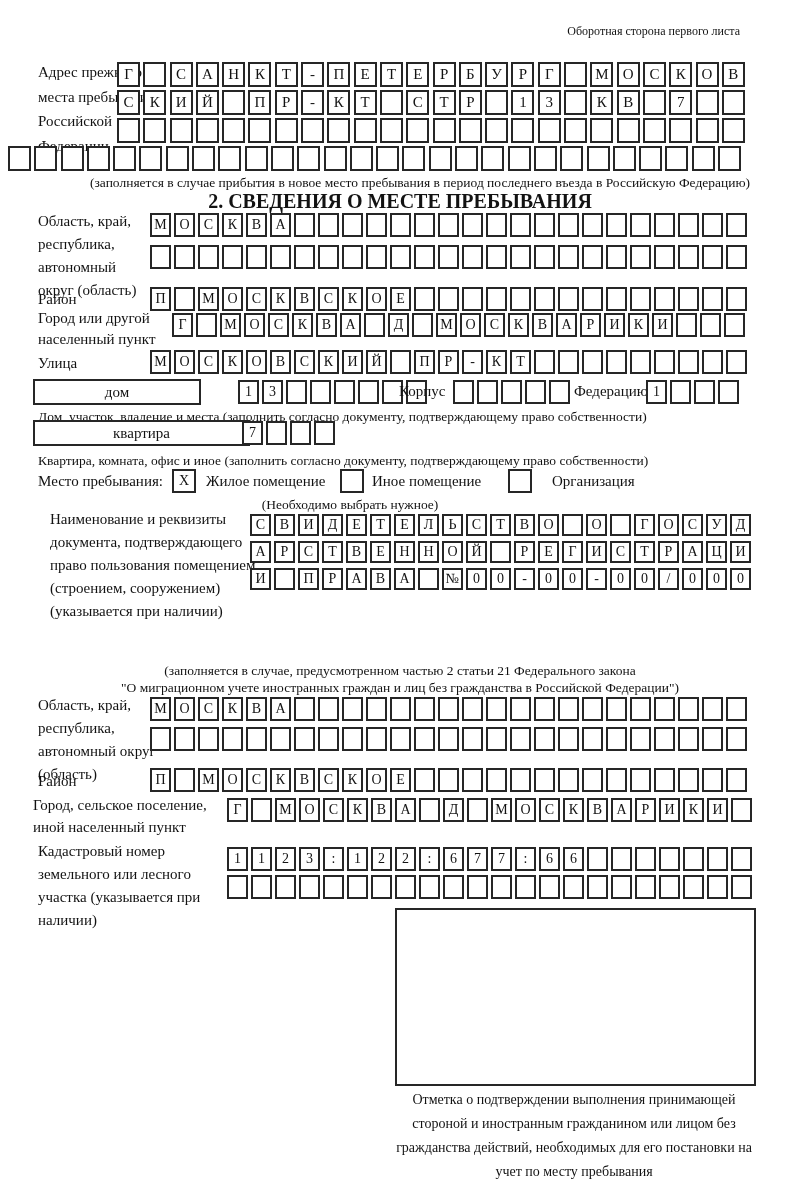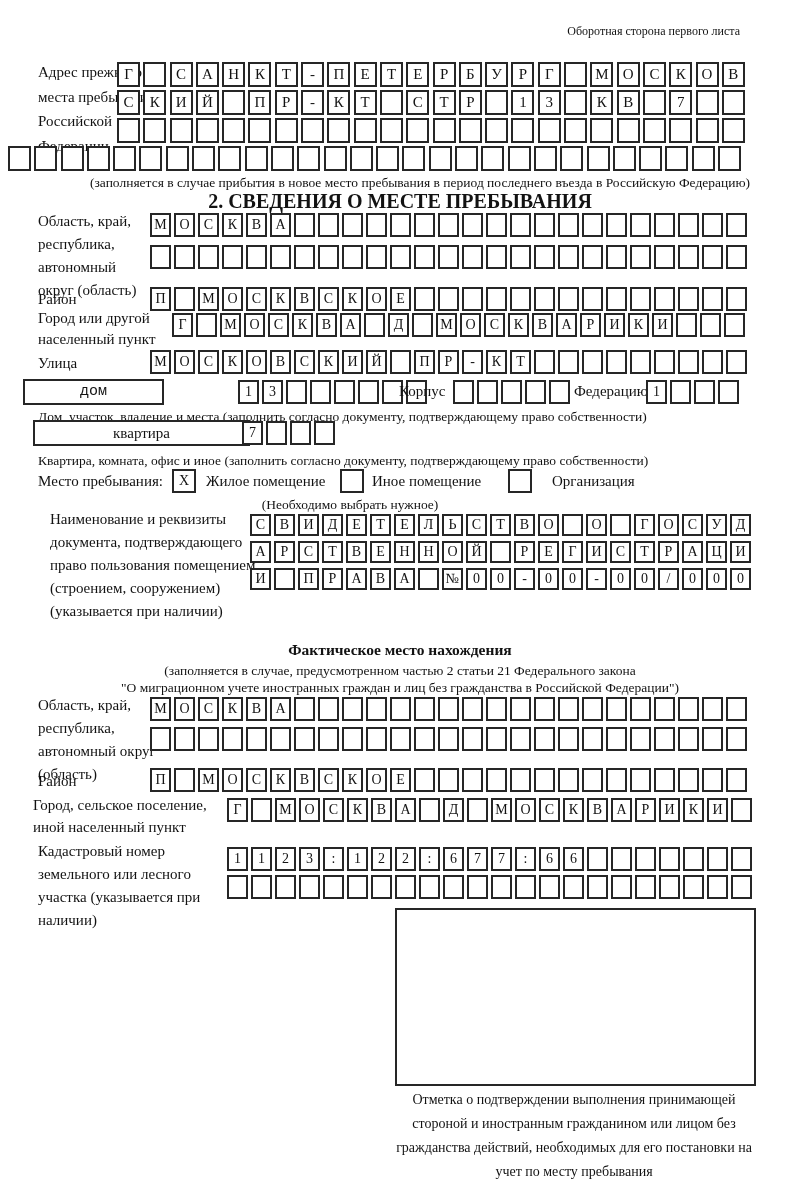--- a/index.html
+++ b/index.html
@@ -42,21 +42,21 @@
 
   <div class="label" style="left:38px;top:288px;">Район</div>
   <div class="cells" style="left:150px;top:287px;"><span class="cell">П</span><span class="cell"></span><span class="cell">М</span><span class="cell">О</span><span class="cell">С</span><span class="cell">К</span><span class="cell">В</span><span class="cell">С</span><span class="cell">К</span><span class="cell">О</span><span class="cell">Е</span><span class="cell"></span><span class="cell"></span><span class="cell"></span><span class="cell"></span><span class="cell"></span><span class="cell"></span><span class="cell"></span><span class="cell"></span><span class="cell"></span><span class="cell"></span><span class="cell"></span><span class="cell"></span><span class="cell"></span><span class="cell"></span></div>
 
   <div class="label" style="left:38px;top:308px;width:140px;line-height:21px;">Город или другой населенный пункт</div>
   <div class="cells" style="left:172px;top:313px;"><span class="cell">Г</span><span class="cell"></span><span class="cell">М</span><span class="cell">О</span><span class="cell">С</span><span class="cell">К</span><span class="cell">В</span><span class="cell">А</span><span class="cell"></span><span class="cell">Д</span><span class="cell"></span><span class="cell">М</span><span class="cell">О</span><span class="cell">С</span><span class="cell">К</span><span class="cell">В</span><span class="cell">А</span><span class="cell">Р</span><span class="cell">И</span><span class="cell">К</span><span class="cell">И</span><span class="cell"></span><span class="cell"></span><span class="cell"></span></div>
 
   <div class="label" style="left:38px;top:352px;">Улица</div>
   <div class="cells" style="left:150px;top:350px;"><span class="cell">М</span><span class="cell">О</span><span class="cell">С</span><span class="cell">К</span><span class="cell">О</span><span class="cell">В</span><span class="cell">С</span><span class="cell">К</span><span class="cell">И</span><span class="cell">Й</span><span class="cell"></span><span class="cell">П</span><span class="cell">Р</span><span class="cell">-</span><span class="cell">К</span><span class="cell">Т</span><span class="cell"></span><span class="cell"></span><span class="cell"></span><span class="cell"></span><span class="cell"></span><span class="cell"></span><span class="cell"></span><span class="cell"></span><span class="cell"></span></div>
 
-  <div class="widebox" style="left:23px;top:379px;width:141px;font-family:Liberation Mono, monospace;">дом</div>
+  <div class="widebox" style="left:33px;top:379px;width:168px;">дом</div>
   <div class="cells" style="left:206px;top:380px;padding-left:32px;"><span class="cell">1</span><span class="cell">3</span><span class="cell"></span><span class="cell"></span><span class="cell"></span><span class="cell"></span><span class="cell"></span><span class="cell"></span></div>
   <div class="label" style="left:399px;top:380px;">Корпус</div>
   <div class="cells" style="left:453px;top:380px;"><span class="cell"></span><span class="cell"></span><span class="cell"></span><span class="cell"></span><span class="cell"></span></div>
   <div class="label" style="left:574px;top:380px;">Федерацию</div>
   <div class="cells" style="left:646px;top:380px;"><span class="cell">1</span><span class="cell"></span><span class="cell"></span><span class="cell"></span></div>
   <div class="cap" style="left:38px;top:408px;">Дом, участок, владение и места (заполнить согласно документу, подтверждающему право собственности)</div>
 
   <div class="widebox" style="left:33px;top:420px;width:217px;">квартира</div>
   <div class="cells" style="left:242px;top:421px;"><span class="cell">7</span><span class="cell"></span><span class="cell"></span><span class="cell"></span></div>
   <div class="cap" style="left:38px;top:452px;">Квартира, комната, офис и иное (заполнить согласно документу, подтверждающему право собственности)</div>
@@ -68,21 +68,20 @@
   <div class="label" style="left:372px;top:470px;">Иное помещение</div>
   <span class="cell cb" style="left:508px;top:469px;"></span>
   <div class="label" style="left:552px;top:470px;">Организация</div>
   <div class="cap" style="left:185px;top:496px;width:330px;text-align:center;">(Необходимо выбрать нужное)</div>
 
   <div class="label" style="left:38px;top:508px;width:208px;margin-left:12px;">Наименование и реквизиты документа, подтверждающего право пользования помещением (строением, сооружением) (указывается при наличии)</div>
   <div class="cells cells-doc" style="left:250px;top:514px;"><span class="cell">С</span><span class="cell">В</span><span class="cell">И</span><span class="cell">Д</span><span class="cell">Е</span><span class="cell">Т</span><span class="cell">Е</span><span class="cell">Л</span><span class="cell">Ь</span><span class="cell">С</span><span class="cell">Т</span><span class="cell">В</span><span class="cell">О</span><span class="cell"></span><span class="cell">О</span><span class="cell"></span><span class="cell">Г</span><span class="cell">О</span><span class="cell">С</span><span class="cell">У</span><span class="cell">Д</span></div>
   <div class="cells cells-doc" style="left:250px;top:541px;"><span class="cell">А</span><span class="cell">Р</span><span class="cell">С</span><span class="cell">Т</span><span class="cell">В</span><span class="cell">Е</span><span class="cell">Н</span><span class="cell">Н</span><span class="cell">О</span><span class="cell">Й</span><span class="cell"></span><span class="cell">Р</span><span class="cell">Е</span><span class="cell">Г</span><span class="cell">И</span><span class="cell">С</span><span class="cell">Т</span><span class="cell">Р</span><span class="cell">А</span><span class="cell">Ц</span><span class="cell">И</span></div>
   <div class="cells cells-doc" style="left:250px;top:568px;"><span class="cell">И</span><span class="cell"></span><span class="cell">П</span><span class="cell">Р</span><span class="cell">А</span><span class="cell">В</span><span class="cell">А</span><span class="cell"></span><span class="cell">№</span><span class="cell">0</span><span class="cell">0</span><span class="cell">-</span><span class="cell">0</span><span class="cell">0</span><span class="cell">-</span><span class="cell">0</span><span class="cell">0</span><span class="cell">/</span><span class="cell">0</span><span class="cell">0</span><span class="cell">0</span></div>
 
-  <div class="label bold center" style="top:638px;font-size:15.5px;">Фактическое место нахождения</div>
   <div class="cap center" style="top:662px;">(заполняется в случае, предусмотренном частью 2 статьи 21 Федерального закона</div>
   <div class="cap center" style="top:679px;">"О миграционном учете иностранных граждан и лиц без гражданства в Российской Федерации")</div>
 
   <div class="label" style="left:38px;top:694px;width:150px;">Область, край, республика, автономный округ (область)</div>
   <div class="cells" style="left:150px;top:697px;"><span class="cell">М</span><span class="cell">О</span><span class="cell">С</span><span class="cell">К</span><span class="cell">В</span><span class="cell">А</span><span class="cell"></span><span class="cell"></span><span class="cell"></span><span class="cell"></span><span class="cell"></span><span class="cell"></span><span class="cell"></span><span class="cell"></span><span class="cell"></span><span class="cell"></span><span class="cell"></span><span class="cell"></span><span class="cell"></span><span class="cell"></span><span class="cell"></span><span class="cell"></span><span class="cell"></span><span class="cell"></span><span class="cell"></span></div>
   <div class="cells" style="left:150px;top:727px;"><span class="cell"></span><span class="cell"></span><span class="cell"></span><span class="cell"></span><span class="cell"></span><span class="cell"></span><span class="cell"></span><span class="cell"></span><span class="cell"></span><span class="cell"></span><span class="cell"></span><span class="cell"></span><span class="cell"></span><span class="cell"></span><span class="cell"></span><span class="cell"></span><span class="cell"></span><span class="cell"></span><span class="cell"></span><span class="cell"></span><span class="cell"></span><span class="cell"></span><span class="cell"></span><span class="cell"></span><span class="cell"></span></div>
 
   <div class="label" style="left:38px;top:770px;">Район</div>
   <div class="cells" style="left:150px;top:768px;"><span class="cell">П</span><span class="cell"></span><span class="cell">М</span><span class="cell">О</span><span class="cell">С</span><span class="cell">К</span><span class="cell">В</span><span class="cell">С</span><span class="cell">К</span><span class="cell">О</span><span class="cell">Е</span><span class="cell"></span><span class="cell"></span><span class="cell"></span><span class="cell"></span><span class="cell"></span><span class="cell"></span><span class="cell"></span><span class="cell"></span><span class="cell"></span><span class="cell"></span><span class="cell"></span><span class="cell"></span><span class="cell"></span><span class="cell"></span></div>
 

